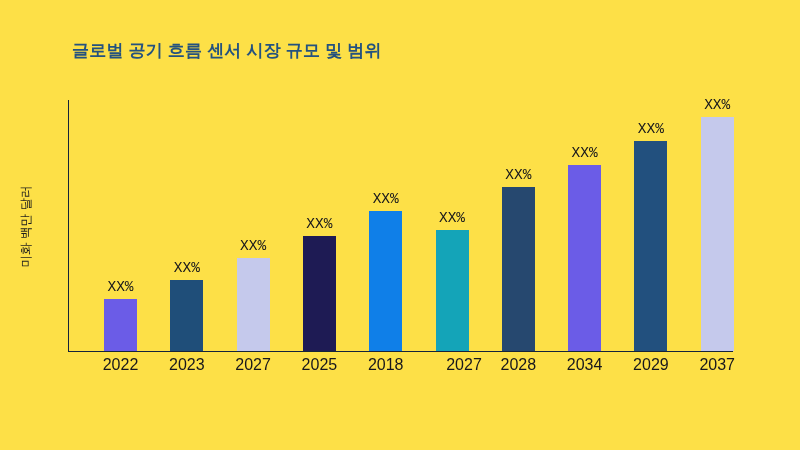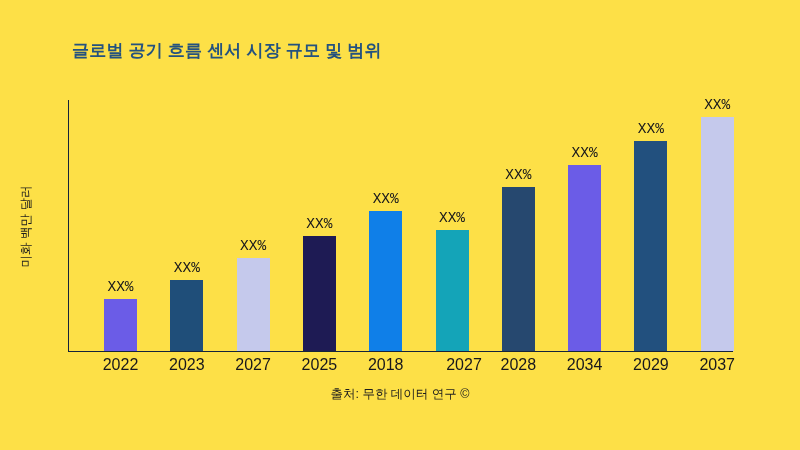--- a/index.html
+++ b/index.html
@@ -134,15 +134,14 @@
       <div class="tick" style="left: 253.1px;">2027</div>
       <div class="tick" style="left: 319.4px;">2025</div>
       <div class="tick" style="left: 385.7px;">2018</div>
       <div class="tick" style="left: 464px;">2027</div>
       <div class="tick" style="left: 518.3px;">2028</div>
       <div class="tick" style="left: 584.6px;">2034</div>
       <div class="tick" style="left: 650.9px;">2029</div>
       <div class="tick" style="left: 717.2px;">2037</div>
     </div>
 
-  <div id="source">출처: 무한 데이터 연구 ©</div>
 
 </div>
 
 </body></html>

